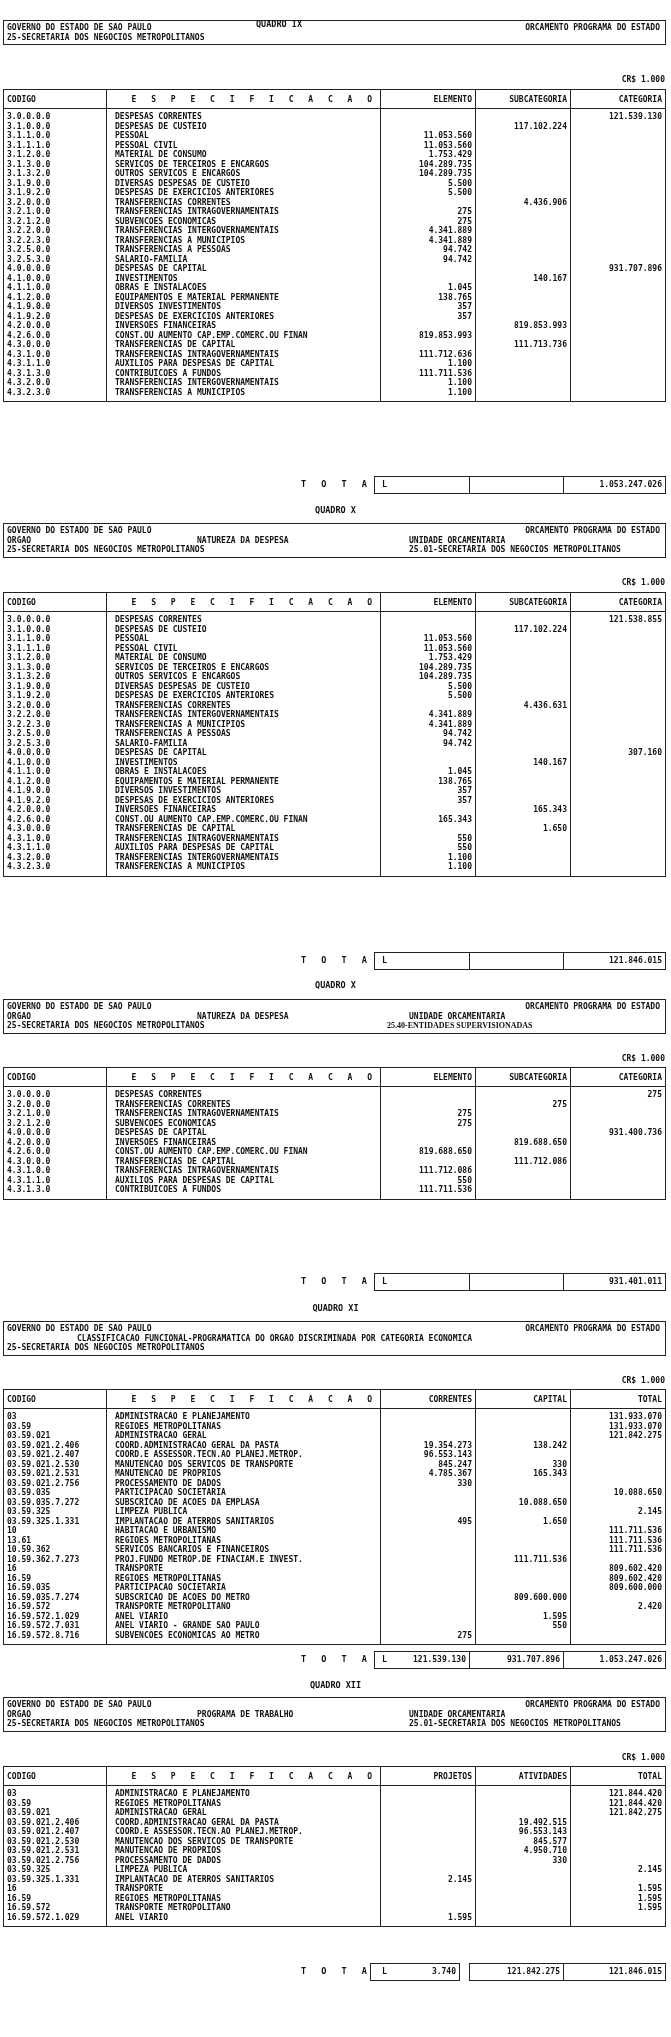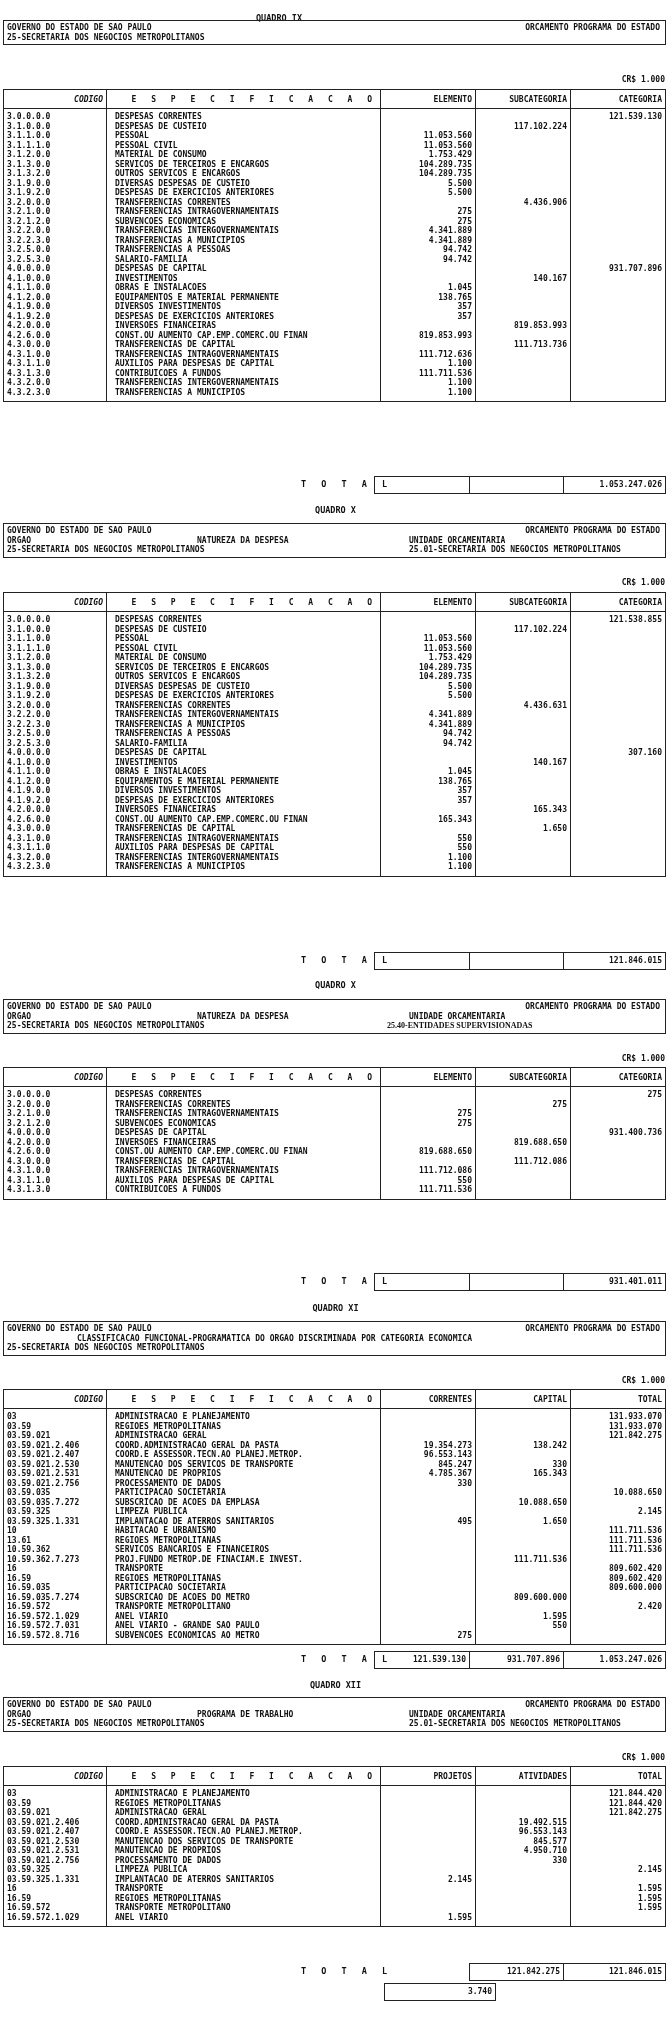--- a/index.html
+++ b/index.html
@@ -17,33 +17,33 @@
   table.grid th { border: 1.5px solid #222; font-weight: bold; height: 18px; padding: 0 3px; font-size: 8px; }
   table.grid td { border-left: 1.5px solid #222; border-right: 1.5px solid #222; padding: 0 3px;
                   height: 9.5px; line-height: 9.5px; white-space: nowrap; overflow: hidden; }
   table.grid tbody tr:first-child td { padding-top: 3px; }
   table.grid tbody tr:last-child td { border-bottom: 1.5px solid #222; padding-bottom: 4px; }
   .c-code { width: 96px; text-align: left; }
   .c-spec { width: 270px; text-align: left; padding-left: 8px !important; }
   .c-num { width: 88px; text-align: right; }
   .c-num3 { text-align: right; }
   th.c-spec { text-align: right; letter-spacing: 5px; padding-left: 0 !important; }
-  th.c-code { text-align: right; font-style: italic; }
+  th.c-code { text-align: left; }
   th.c-num, th.c-num3 { text-align: right; }
   .total-row { position: absolute; left: 0; width: 671px; height: 18px; }
   .total-label { position: absolute; left: 301px; top: 3px; font-weight: bold; letter-spacing: 5px; font-size: 8.5px; }
   .total-box { position: absolute; top: 0; height: 18px; border: 1.5px solid #222; box-sizing: border-box;
                text-align: right; padding: 0 3px; line-height: 15px; font-weight: bold; font-size: 8px; }
 </style>
 </head>
 <body>
 
 <div class="doc" id="doc">
     <section>
-      <div class="quadro-title" style="position: absolute; left: 0px; width: 558px; top: 12px;">QUADRO IX</div>
+      <div class="quadro-title" style="position: absolute; left: 0px; width: 558px; top: 18px;">QUADRO IX</div>
       <div class="header-box" style="top: 20px;">
         <div class="hrow">
           <span style="left: 0px;">GOVERNO DO ESTADO DE SAO PAULO</span>
           <span style="right: 2px;">ORCAMENTO PROGRAMA DO ESTADO</span>
         </div>
         <div class="hrow">
           <span style="left: 0px;">25-SECRETARIA DOS NEGOCIOS METROPOLITANOS</span>
           <span style="left: 402px;"></span>
         </div>
       </div>
@@ -950,18 +950,18 @@
             <td class="c-code">16.59.572.1.029</td>
             <td class="c-spec">ANEL VIARIO</td>
             <td class="c-num">1.595</td>
             <td class="c-num"></td>
             <td class="c-num3"></td>
           </tr>
         </tbody>
       </table>
       <div class="total-row" style="top: 1963px;">
         <span class="total-label">T O T A L</span>
-        <div class="total-box" style="left: 384px; width: 112px; margin-top: 20px;">3.740</div>
+        <div class="total-box" style="left: 370px; width: 90px;">3.740</div>
         <div class="total-box" style="left: 469px; width: 95px;">121.842.275</div>
         <div class="total-box" style="left: 563px; width: 103px;">121.846.015</div>
       </div>
     </section>
   </div>
 
 </body></html>

